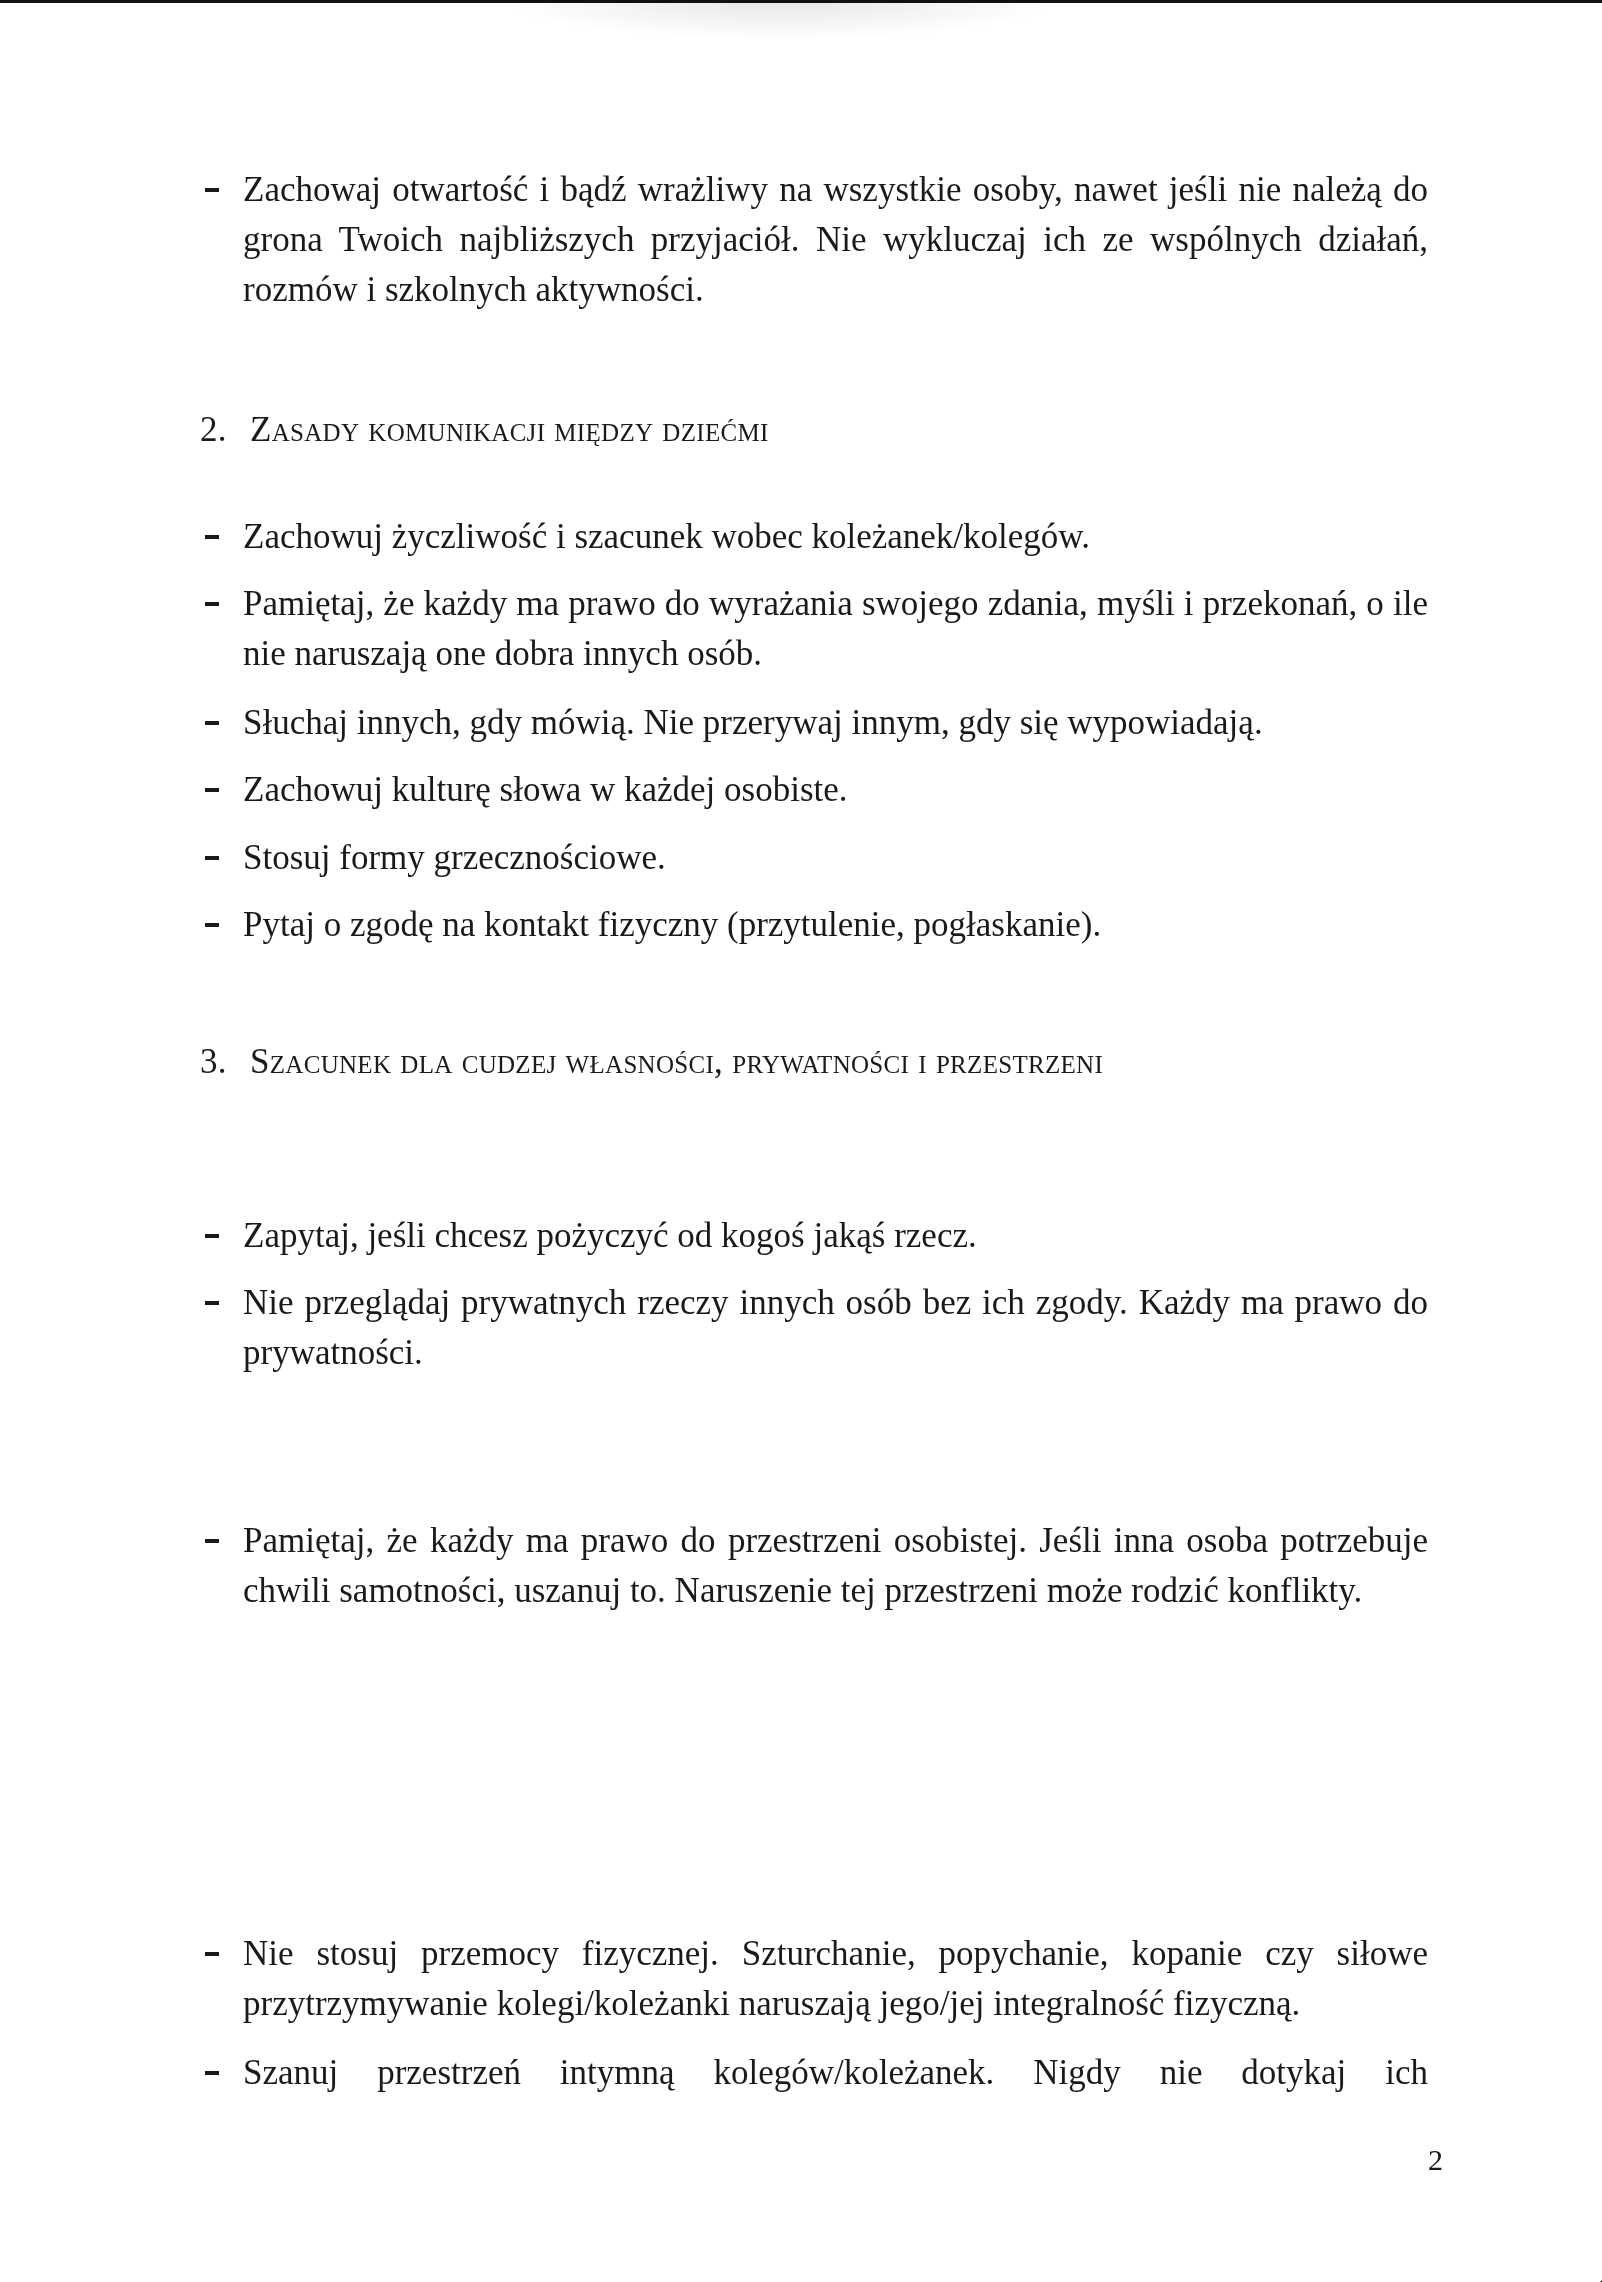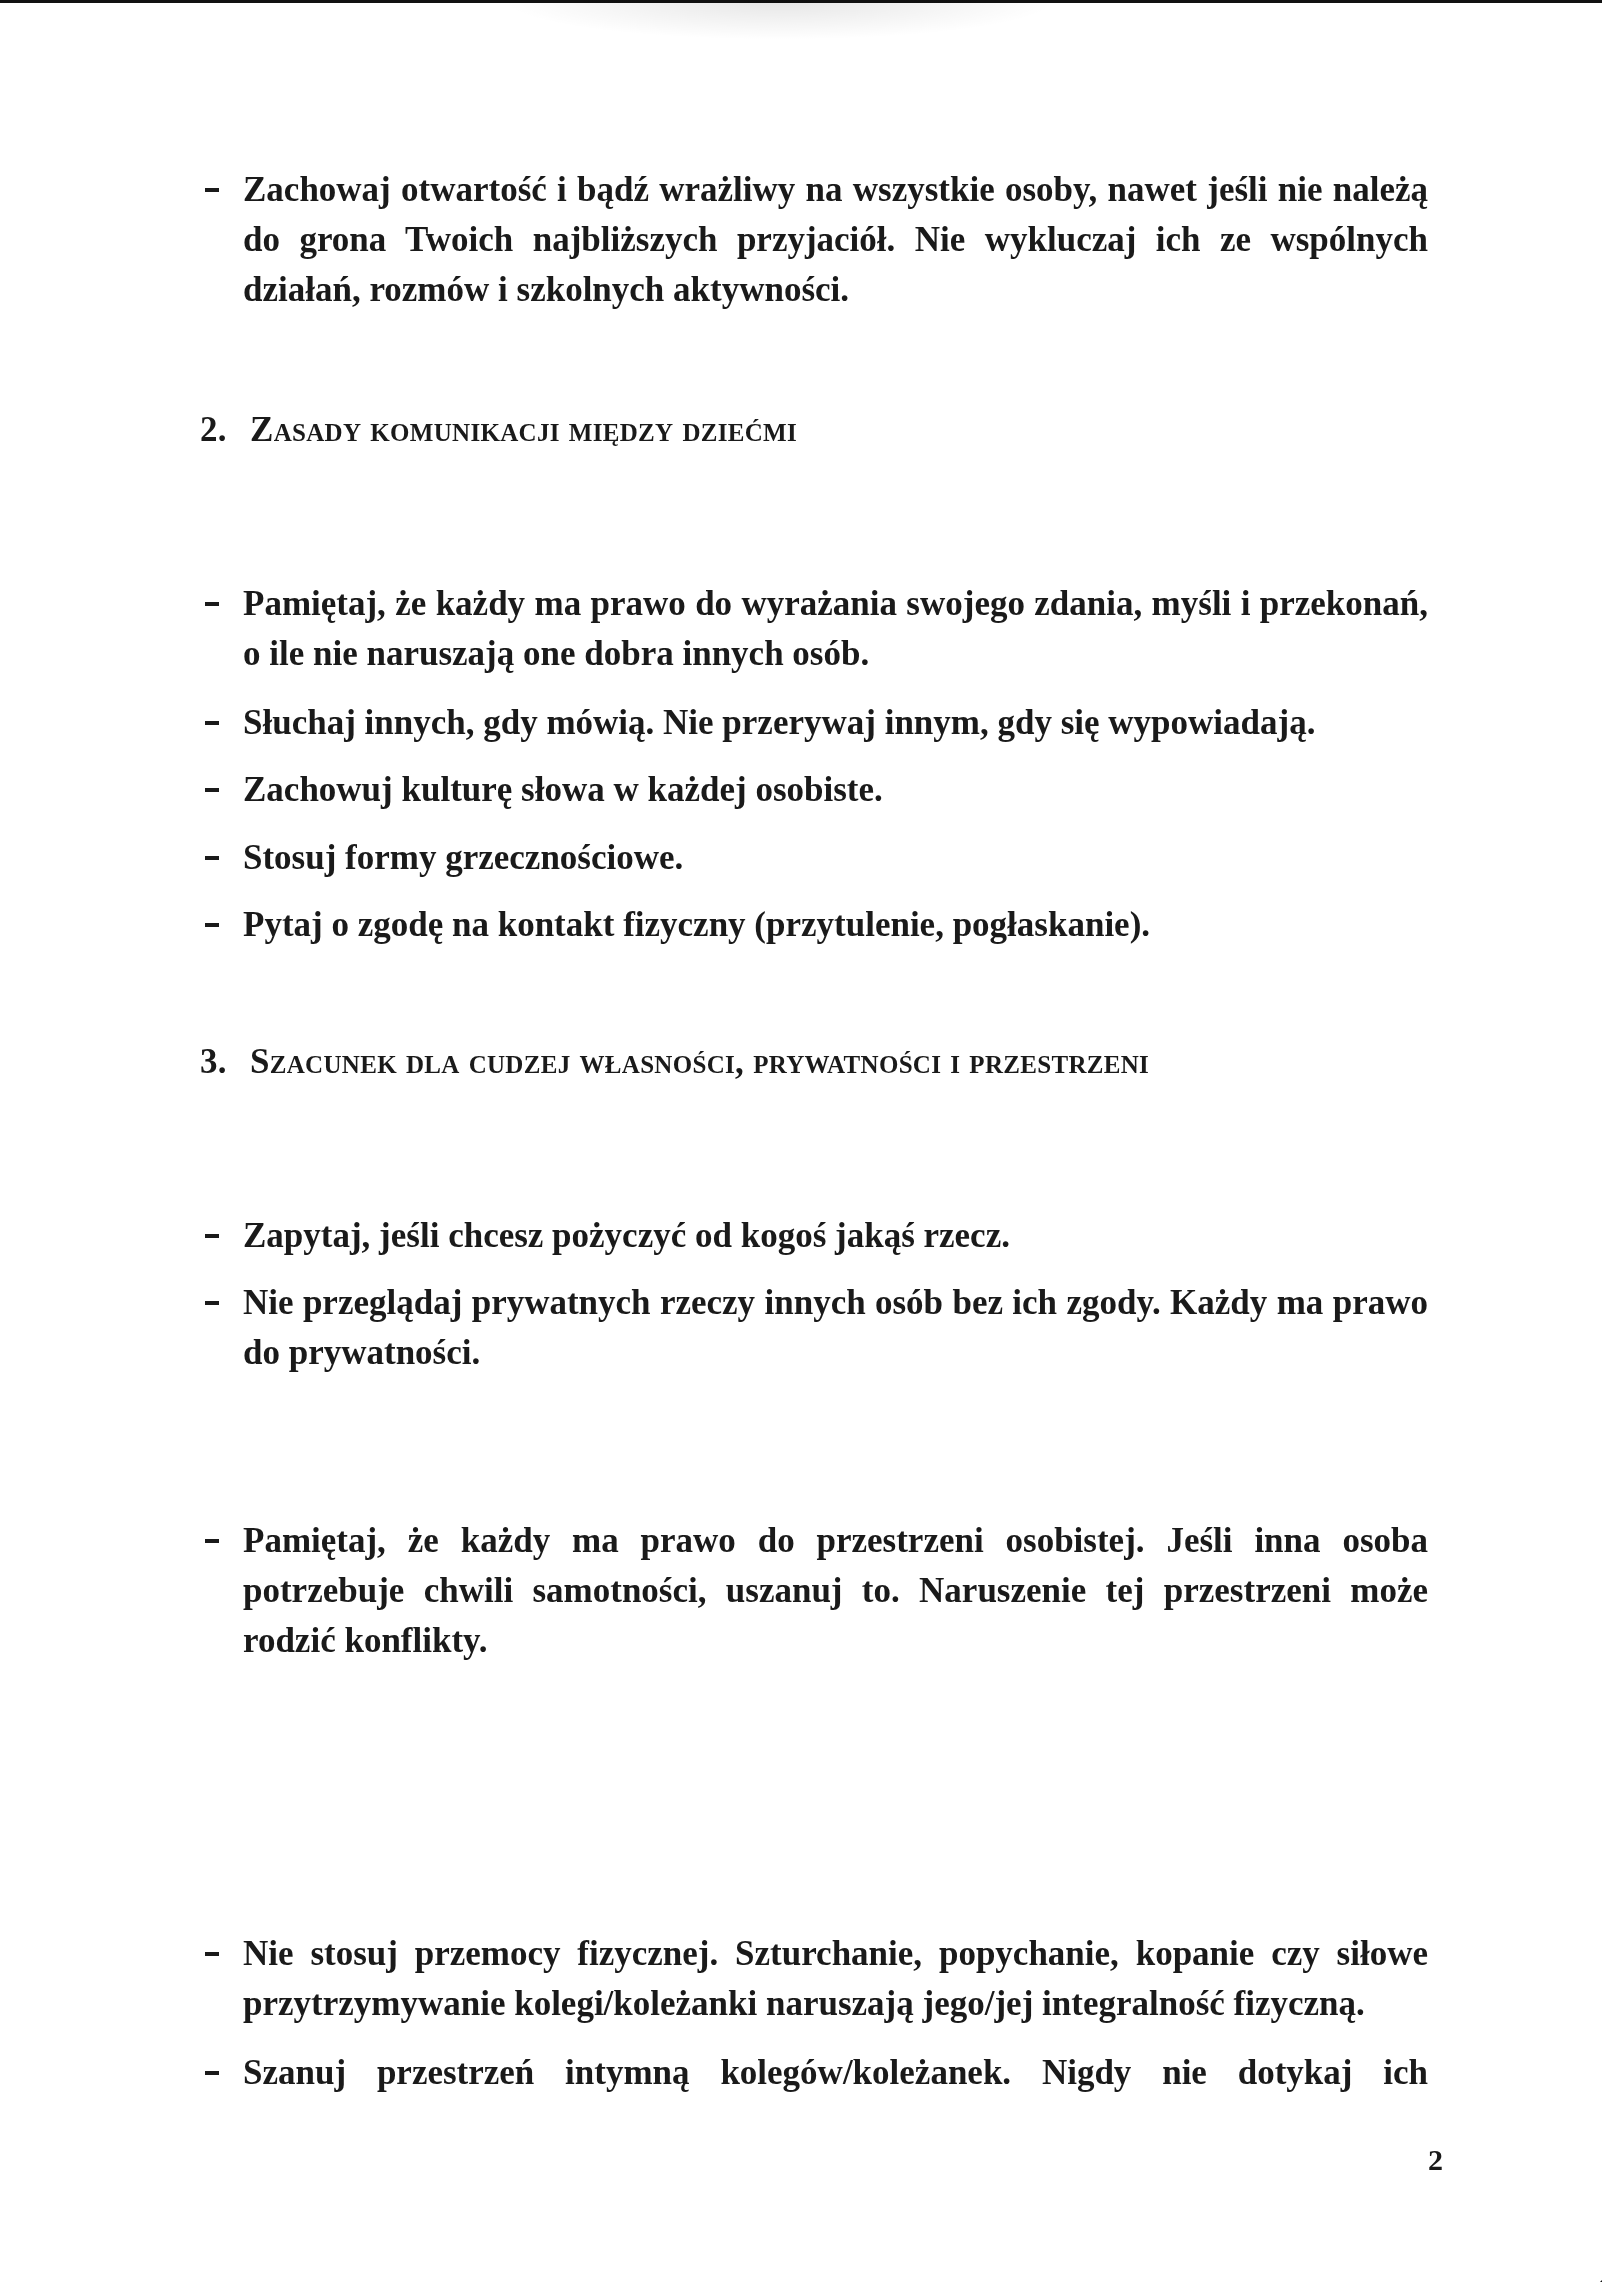--- a/index.html
+++ b/index.html
@@ -7,21 +7,21 @@
     width: 1602px; height: 2282px; position: relative; overflow: hidden;
     background: #ffffff;
     font-family: "Liberation Serif", "DejaVu Serif", serif;
     color: #1a1a1a;
   }
   .top-bar { position: absolute; left: 0; top: 0; width: 1602px; height: 3px; background: #111; }
   .top-shadow {
     position: absolute; left: 500px; top: 0; width: 560px; height: 40px;
     background: radial-gradient(ellipse at 50% 0%, rgba(0,0,0,0.10), rgba(0,0,0,0) 70%);
   }
-  .page { position: absolute; left: 0; top: 0; width: 1602px; height: 1854px; font-weight: bold; }
+  .page { position: absolute; left: 0; top: 0; width: 1602px; height: 1854px; }
   .bullet {
     position: absolute; left: 243px; width: 1185px;
     font-size: 35px; line-height: 50px; text-align: justify;
   }
   .bullet .dash {
     position: absolute; left: -38px; top: 23px; width: 14px; height: 4px; background: #1a1a1a;
   }
   .heading {
     position: absolute; left: 200px; font-size: 35px; line-height: 50px; letter-spacing: 0.3px;
   }
@@ -44,20 +44,24 @@
 
   <div class="bullet" style="top:165px">
     <span class="dash"></span>
     <span>Zachowaj otwartość i bądź wrażliwy na wszystkie osoby, nawet jeśli nie należą do grona Twoich najbliższych przyjaciół. Nie wykluczaj ich ze wspólnych działań, rozmów i szkolnych aktywności.</span>
   </div>
 
   <div class="heading" style="top:405px">
     <span class="num">2.</span><span class="sc">Zasady komunikacji między dziećmi</span>
   </div>
 
+  <div class="bullet" style="top:512px">
+    <span class="dash"></span>
+    <span>Zachowuj życzliwość i szacunek wobec koleżanek/kolegów.</span>
+  </div>
   <div class="bullet" style="top:579px">
     <span class="dash"></span>
     <span>Pamiętaj, że każdy ma prawo do wyrażania swojego zdania, myśli i przekonań, o ile nie naruszają one dobra innych osób.</span>
   </div>
   <div class="bullet" style="top:698px">
     <span class="dash"></span>
     <span>Słuchaj innych, gdy mówią. Nie przerywaj innym, gdy się wypowiadają.</span>
   </div>
   <div class="bullet" style="top:765px">
     <span class="dash"></span>

